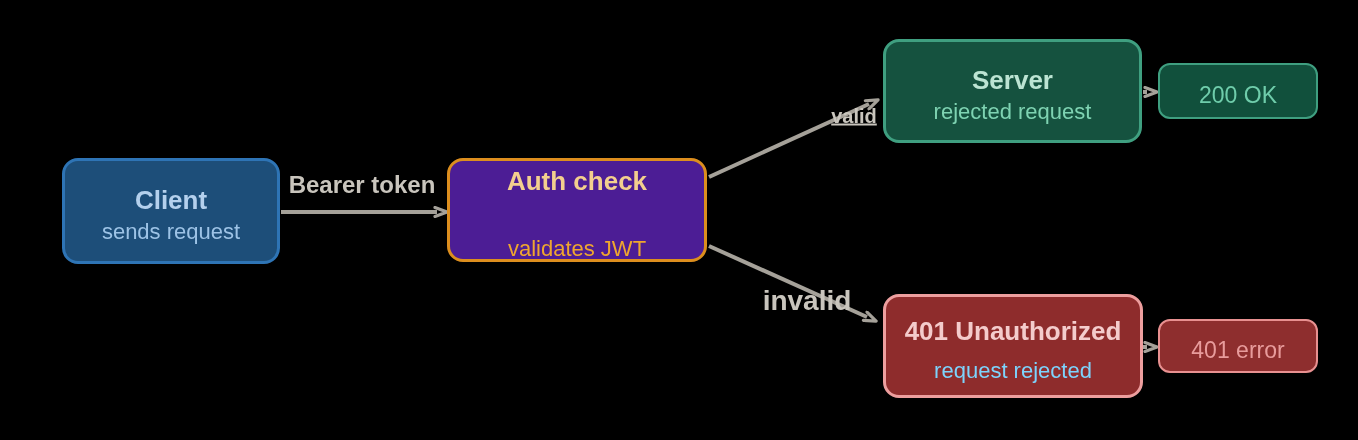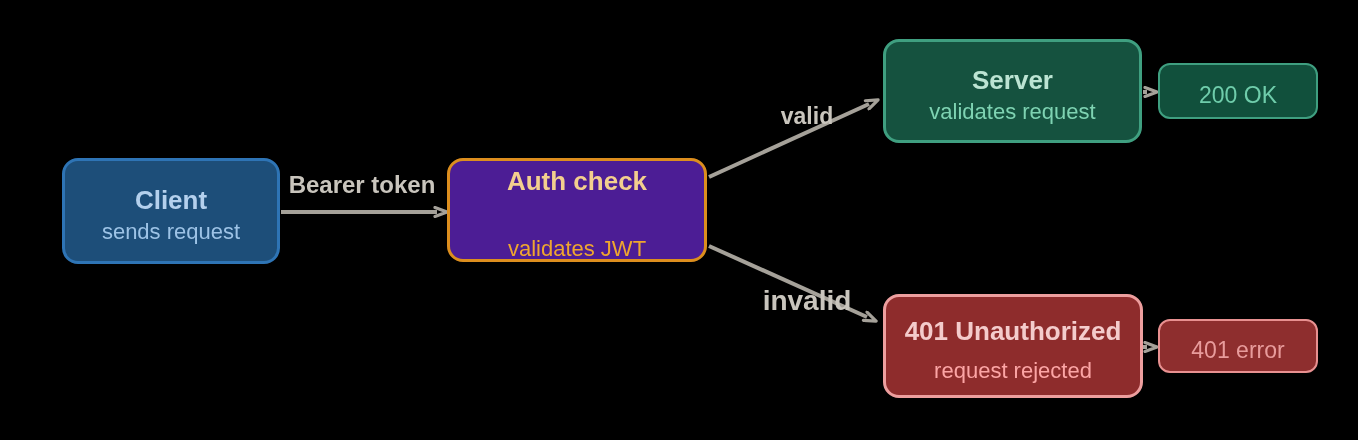--- a/index.html
+++ b/index.html
@@ -78,38 +78,38 @@
     left: 1158px; top: 63px; width: 160px; height: 56px;
     background: #11503C; border: 2.5px solid #3F9F80;
   }
   .node.ok .label { color: #6FCDAB; }
 
   .node.unauthorized {
     left: 883px; top: 294px; width: 260px; height: 104px;
     background: #8E2C2C; border: 3px solid #ED9E9E; gap: 8px;
   }
   .node.unauthorized .title { color: #F4CCCC; }
-  .node.unauthorized .subtitle { color: #fca5a5; }
+  .node.unauthorized .subtitle { color: #7dd3fc; }
 
   .node.error {
     left: 1158px; top: 319px; width: 160px; height: 54px;
     background: #8E2E2E; border: 2.5px solid #E89090;
   }
   .node.error .label { color: #E89C9C; }
 
   
   .edge-label {
     position: absolute;
     transform: translate(-50%, -50%);
     color: #C9C5BD;
     font-weight: bold;
     white-space: nowrap;
   }
   .edge-label.bearer { left: 362px; top: 185px; font-size: 24px; }
-  .edge-label.valid   { left: 807px; top: 116px; font-size: 23px; }
+  .edge-label.valid   { left: 854px; top: 116px; font-size: 20px; text-decoration: underline; }
   .edge-label.invalid { left: 807px; top: 301px; font-size: 28px; }
 </style>
 </head>
 <body>
 
 <div class="canvas">
 
   <svg class="edge-layer" viewBox="0 0 1358 440" xmlns="http://www.w3.org/2000/svg">
     <defs>
       <marker id="arrowhead" viewBox="0 0 16 12" refX="4" refY="6" markerWidth="16" markerHeight="12" orient="auto" markerUnits="userSpaceOnUse">
@@ -132,21 +132,21 @@
     <div class="subtitle">sends request</div>
   </div>
 
   <div class="node auth">
     <div class="title">Auth check</div>
     <div class="subtitle">validates JWT</div>
   </div>
 
   <div class="node server">
     <div class="title">Server</div>
-    <div class="subtitle">validates request</div>
+    <div class="subtitle">rejected request</div>
   </div>
 
   <div class="node small ok">
     <div class="label">200 OK</div>
   </div>
 
   <div class="node unauthorized">
     <div class="title">401 Unauthorized</div>
     <div class="subtitle">request rejected</div>
   </div>

